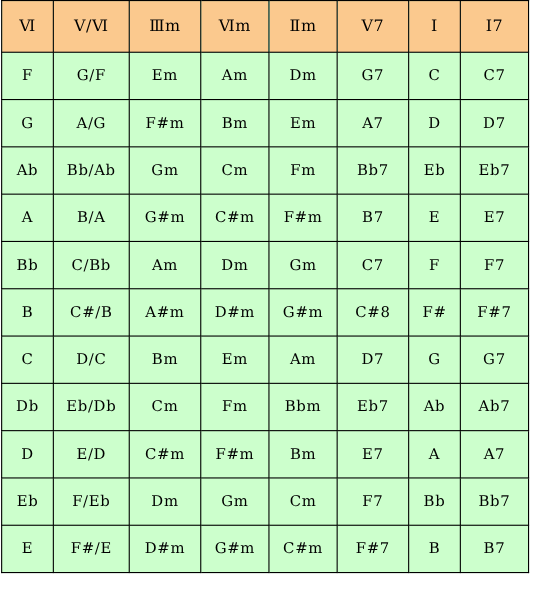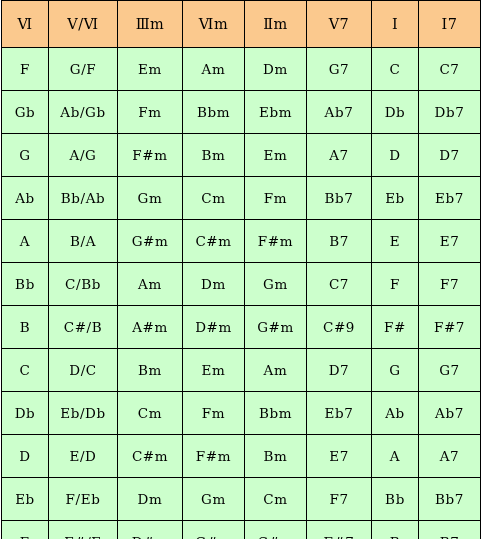--- a/index.html
+++ b/index.html
@@ -101,30 +101,20 @@
           <td>F</td>
           <td>G/F</td>
           <td>Em</td>
           <td>Am</td>
           <td>Dm</td>
           <td>G7</td>
           <td>C</td>
           <td>C7</td>
         </tr>
         <tr>
-          <td>Gb</td>
-          <td>Ab/Gb</td>
-          <td>Fm</td>
-          <td>Bbm</td>
-          <td>Ebm</td>
-          <td>Ab7</td>
-          <td>Db</td>
-          <td>Db7</td>
-        </tr>
-        <tr>
           <td>G</td>
           <td>A/G</td>
           <td>F#m</td>
           <td>Bm</td>
           <td>Em</td>
           <td>A7</td>
           <td>D</td>
           <td>D7</td>
         </tr>
         <tr>
@@ -156,21 +146,21 @@
           <td>C7</td>
           <td>F</td>
           <td>F7</td>
         </tr>
         <tr>
           <td>B</td>
           <td>C#/B</td>
           <td>A#m</td>
           <td>D#m</td>
           <td>G#m</td>
-          <td>C#9</td>
+          <td>C#8</td>
           <td>F#</td>
           <td>F#7</td>
         </tr>
         <tr>
           <td>C</td>
           <td>D/C</td>
           <td>Bm</td>
           <td>Em</td>
           <td>Am</td>
           <td>D7</td>

